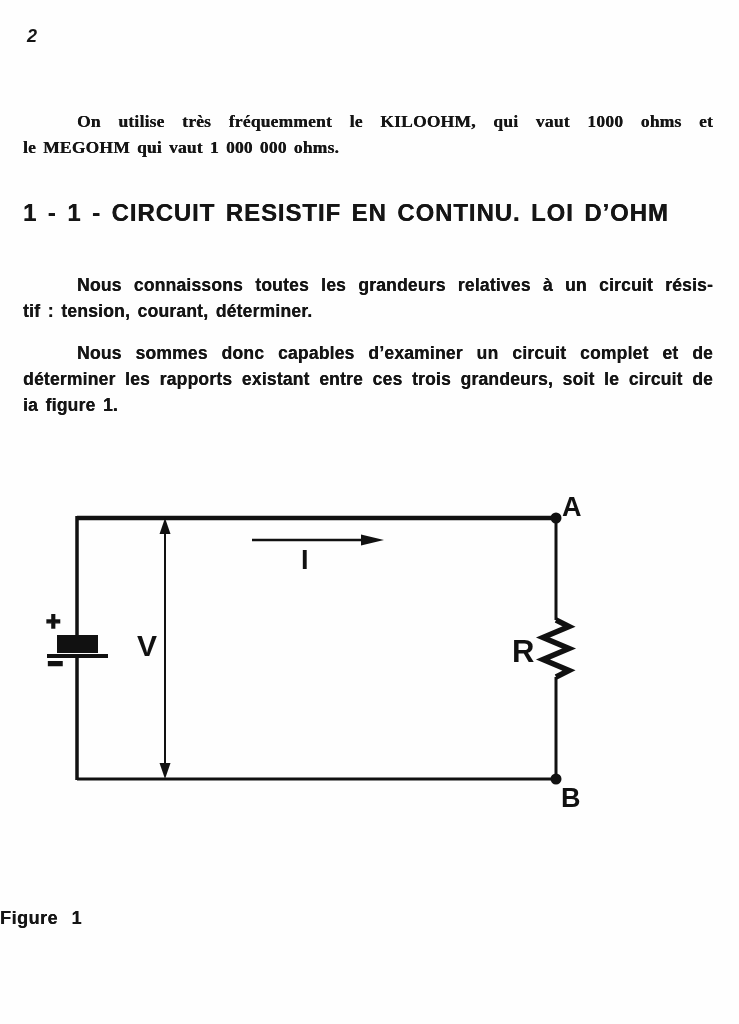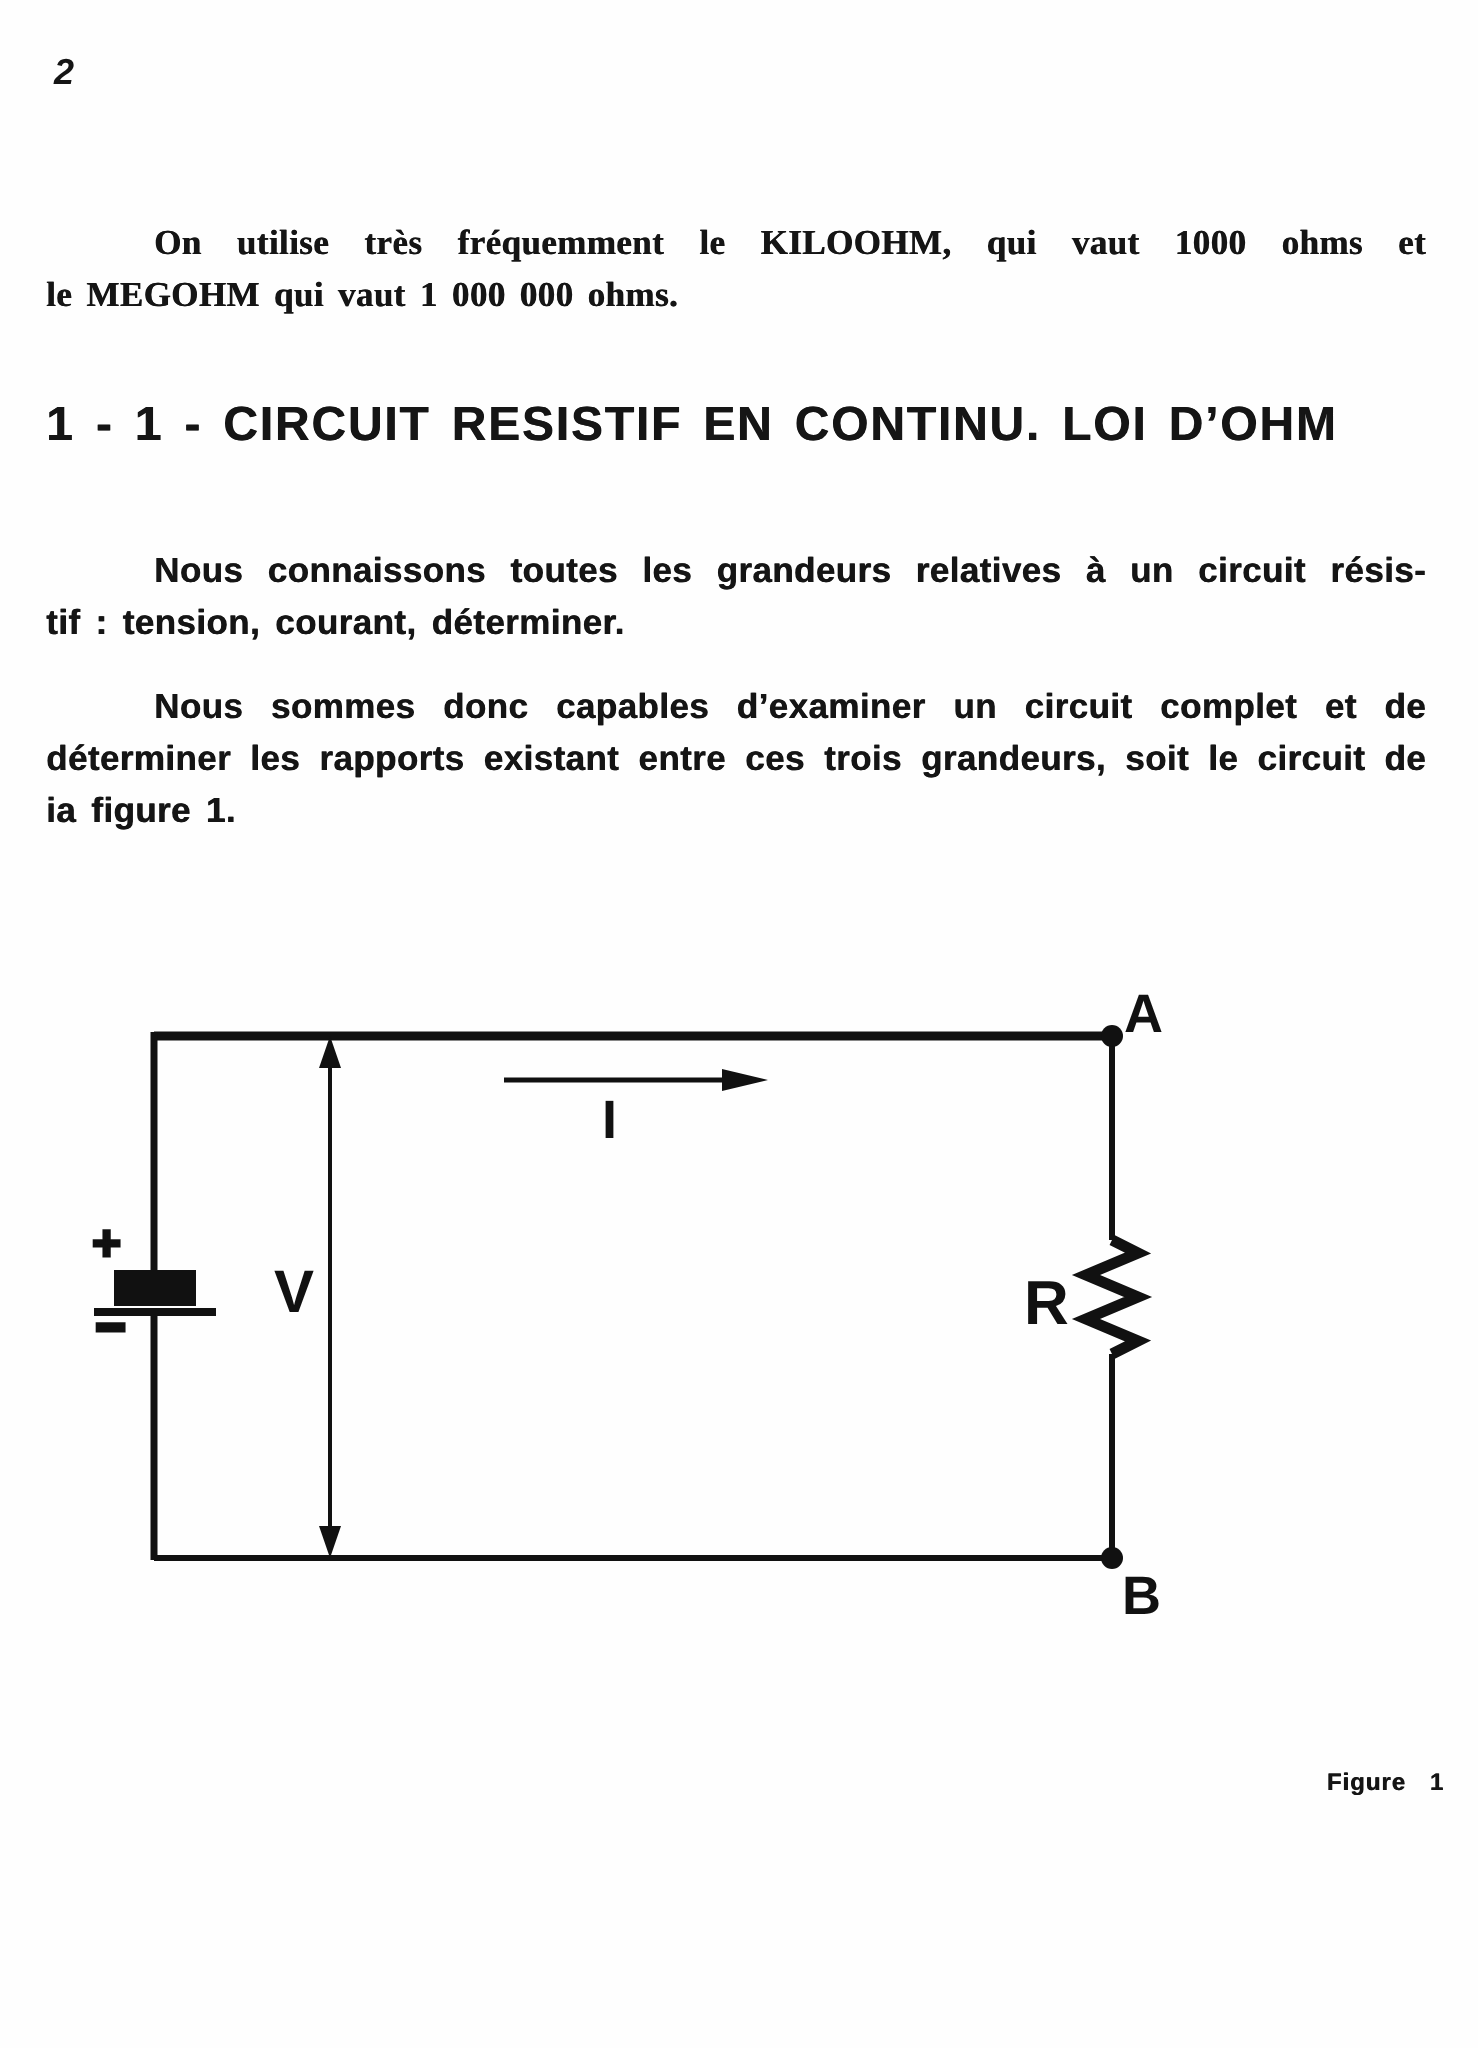--- a/index.html
+++ b/index.html
@@ -72,24 +72,24 @@
     width: 739px; height: 1024px;
     pointer-events: none;
   }
   .figure-svg text {
     font-family: "Liberation Sans", sans-serif;
     font-weight: 700;
     fill: #111;
   }
   .figure-caption {
     position: absolute;
-    top: 884px; left: 0;
+    top: 908px; left: 0;
     width: 722px;
-    text-align: right;
-    font-size: 12px;
+    text-align: left;
+    font-size: 18px;
     font-weight: 700;
     letter-spacing: 0.5px;
     word-spacing: 8px;
     text-shadow: 0.3px 0 0 currentColor;
   }
 </style>
 </head>
 <body>
 
 <div class="page">

